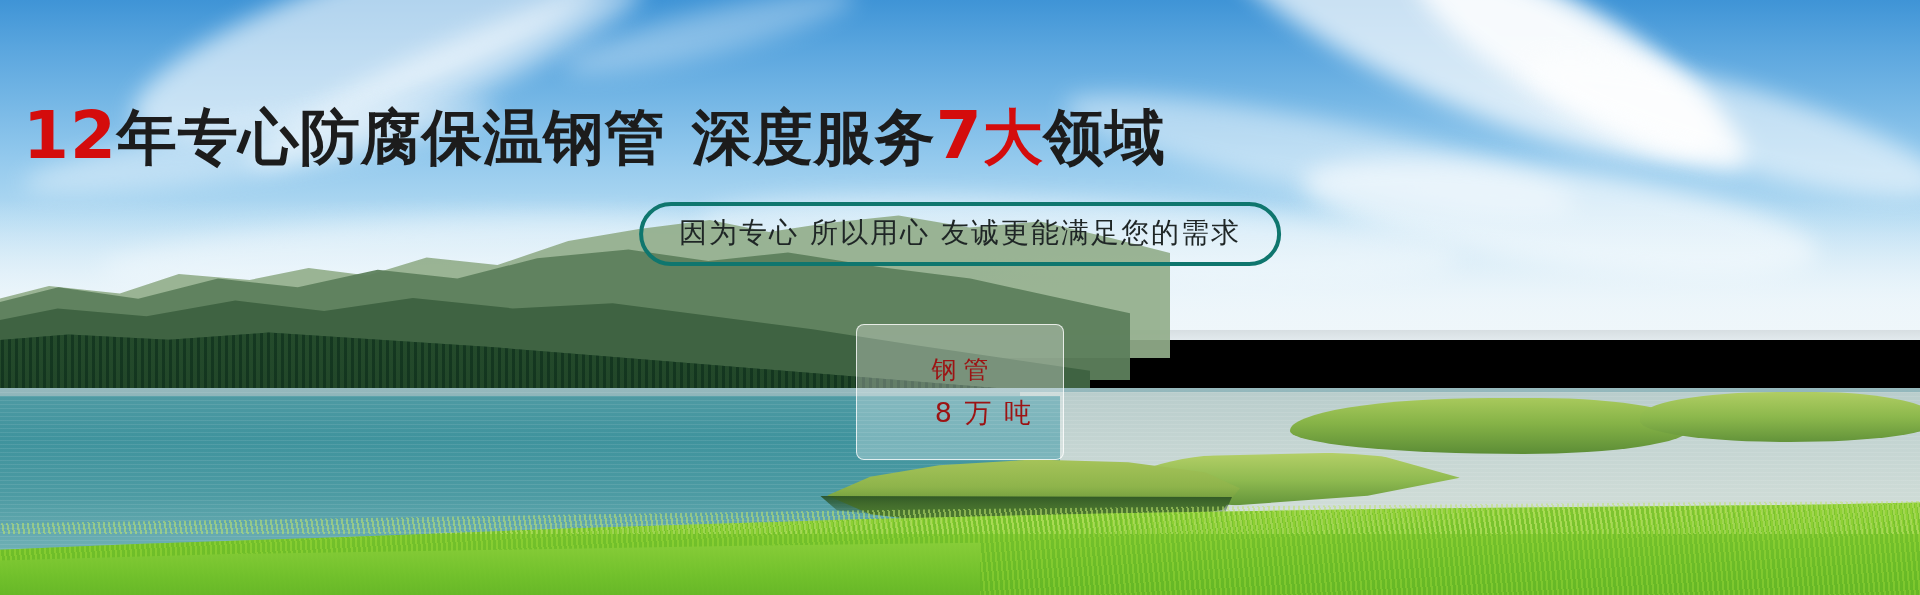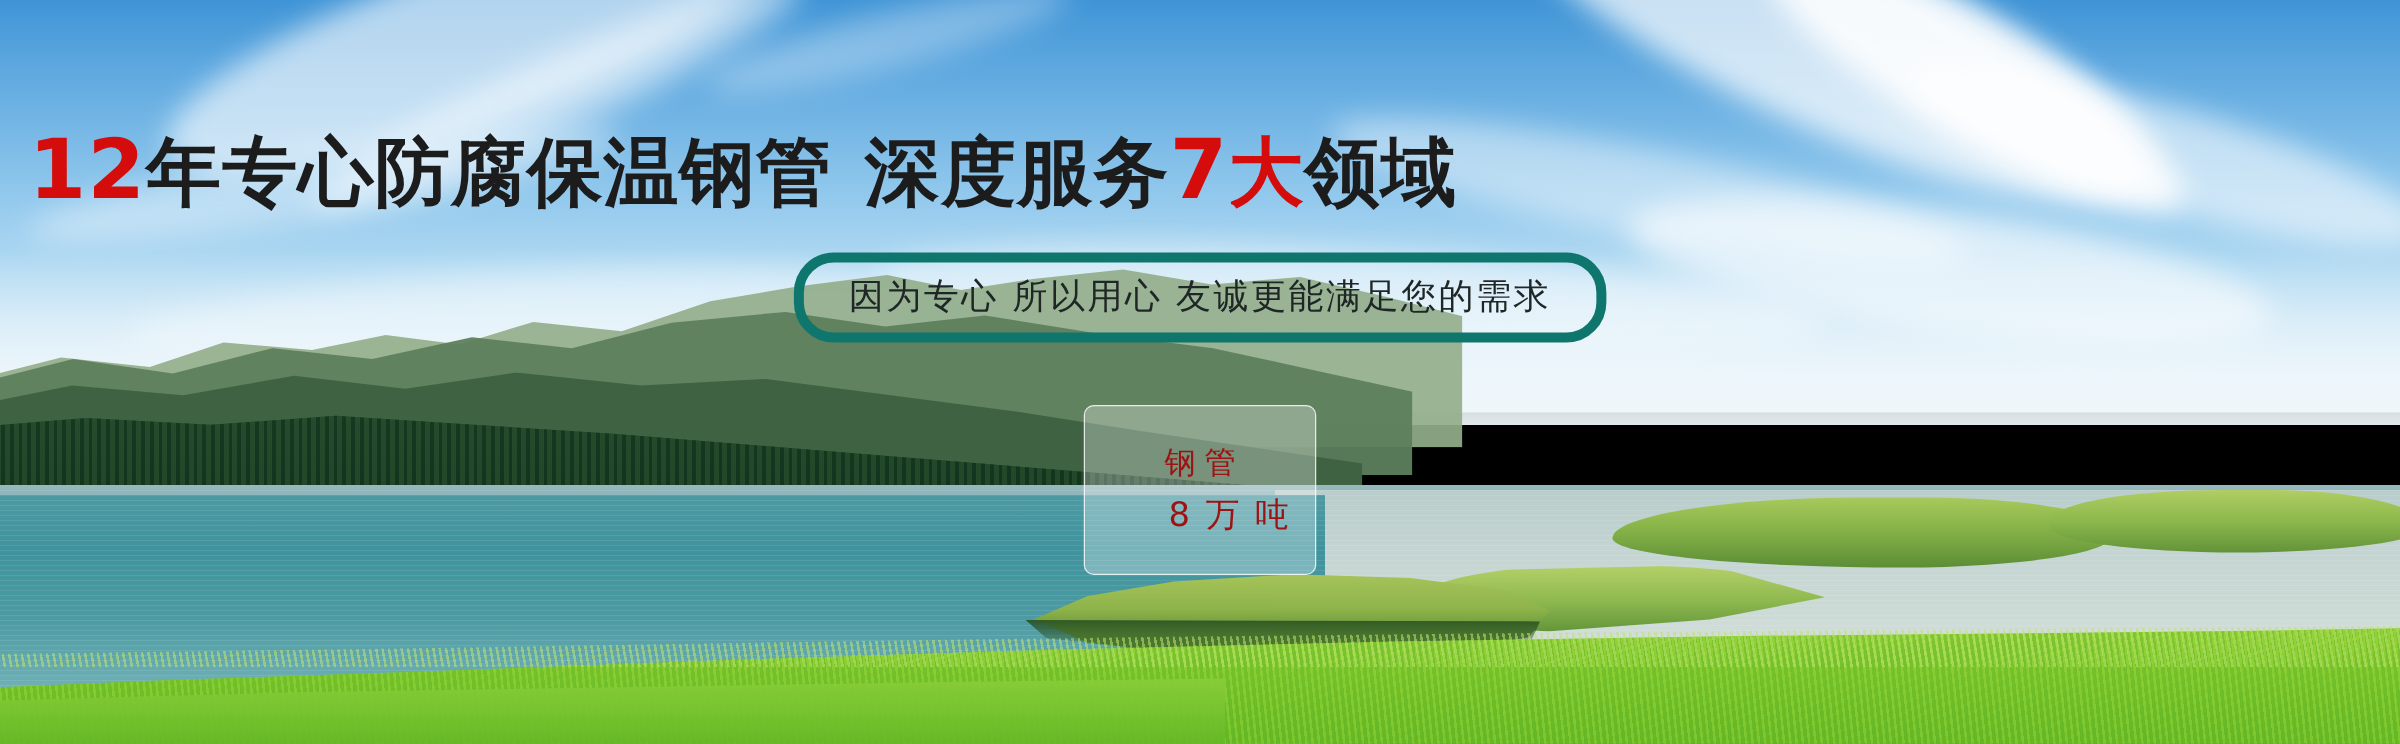--- a/index.html
+++ b/index.html
@@ -164,38 +164,38 @@
     margin-left:23px;
   }
   .hl-red{ color:#d40c0c; font-size:66px; }
   .hl-dark{ color:#1c1c1c; }
   .hl-gap{ display:inline-block; width:26px; }
 
   
   .pill{
     position:absolute; left:50%; top:202px; transform:translateX(-50%);
     padding:10px 36px 12px;
-    border:8px solid #0f766e;
+    border:4px solid #0f766e;
     border-radius:32px;
     color:#1f2626;
     font-size:28px;
     line-height:34px;
     letter-spacing:2px;
     white-space:nowrap;
     background:transparent;
     font-family:"DejaVu Sans","Liberation Sans",sans-serif;
   }
 
   
   .cards{
     position:absolute; left:50%; top:324px; transform:translateX(-50%);
     display:flex; gap:24px;
   }
   .card{
-    width:186px; height:136px;
+    width:208px; height:136px;
     border:1px solid rgba(255,255,255,.78);
     border-radius:8px;
     background:rgba(255,255,255,.30);
     display:flex; flex-direction:column;
     align-items:center; justify-content:center;
     gap:14px;
   }
   .card-label{
     color:#9c1313; font-size:25px; letter-spacing:7px;
     text-indent:7px; line-height:28px;

